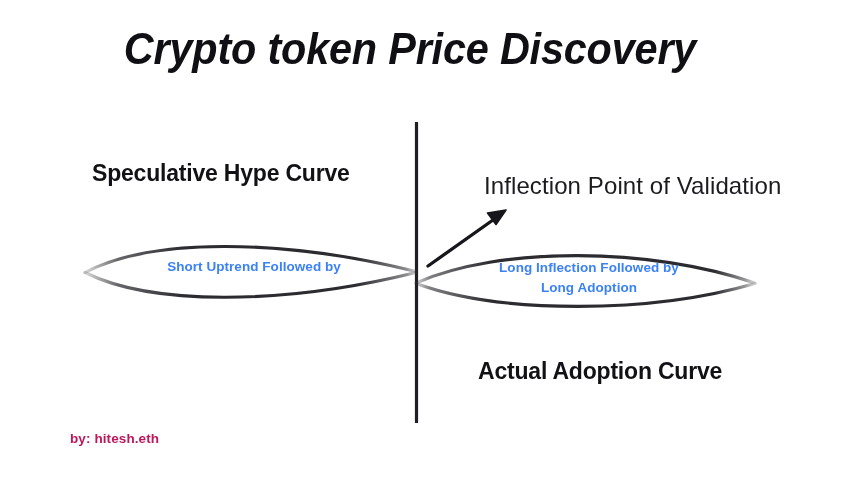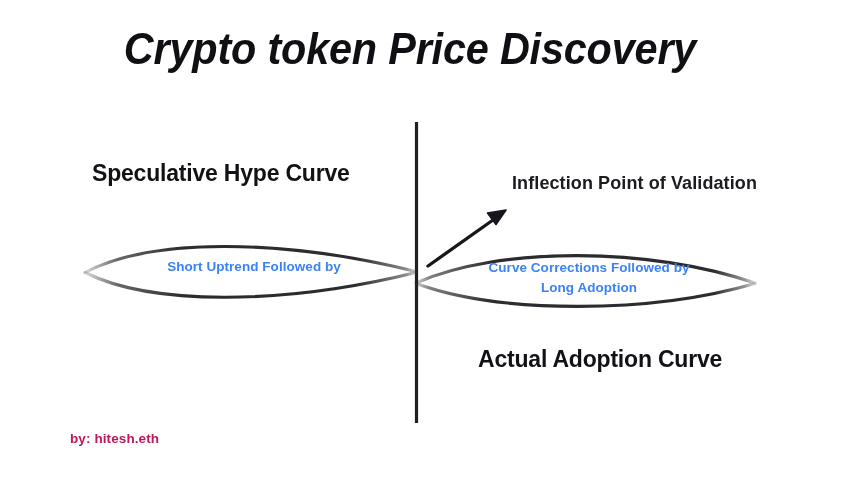--- a/index.html
+++ b/index.html
@@ -54,30 +54,30 @@
   
   #label-speculative {
     left: 92px;
     top: 162px;
     font-size: 23px;
     font-weight: 700;
     letter-spacing: -0.2px;
     color: #121216;
   }
   #label-inflection {
-    left: 512px;
+    left: 484px;
     top: 174px;
-    font-size: 18px;
-    font-weight: 700;
+    font-size: 24px;
+    font-weight: 400;
     letter-spacing: 0.1px;
     color: #1b1b20;
   }
   #label-adoption {
     left: 478px;
-    top: 348px;
+    top: 360px;
     font-size: 23px;
     font-weight: 700;
     letter-spacing: -0.2px;
     color: #121216;
   }
 
   
   .lens-text {
     position: absolute;
     text-align: center;
@@ -159,19 +159,19 @@
 
   <div class="txt" id="label-inflection">Inflection Point of Validation</div>
 
   <div class="txt" id="label-adoption">Actual Adoption Curve</div>
 
   <div class="lens-text" id="lens-text-left">
     <span class="lens-line">Short Uptrend Followed by</span>
   </div>
 
   <div class="lens-text" id="lens-text-right">
-    <span class="lens-line">Curve Corrections Followed by</span>
+    <span class="lens-line">Long Inflection Followed by</span>
     <span class="lens-line">Long Adoption</span>
   </div>
 
   <div class="txt" id="byline">by: hitesh.eth</div>
 
 </div>
 
 </body></html>

